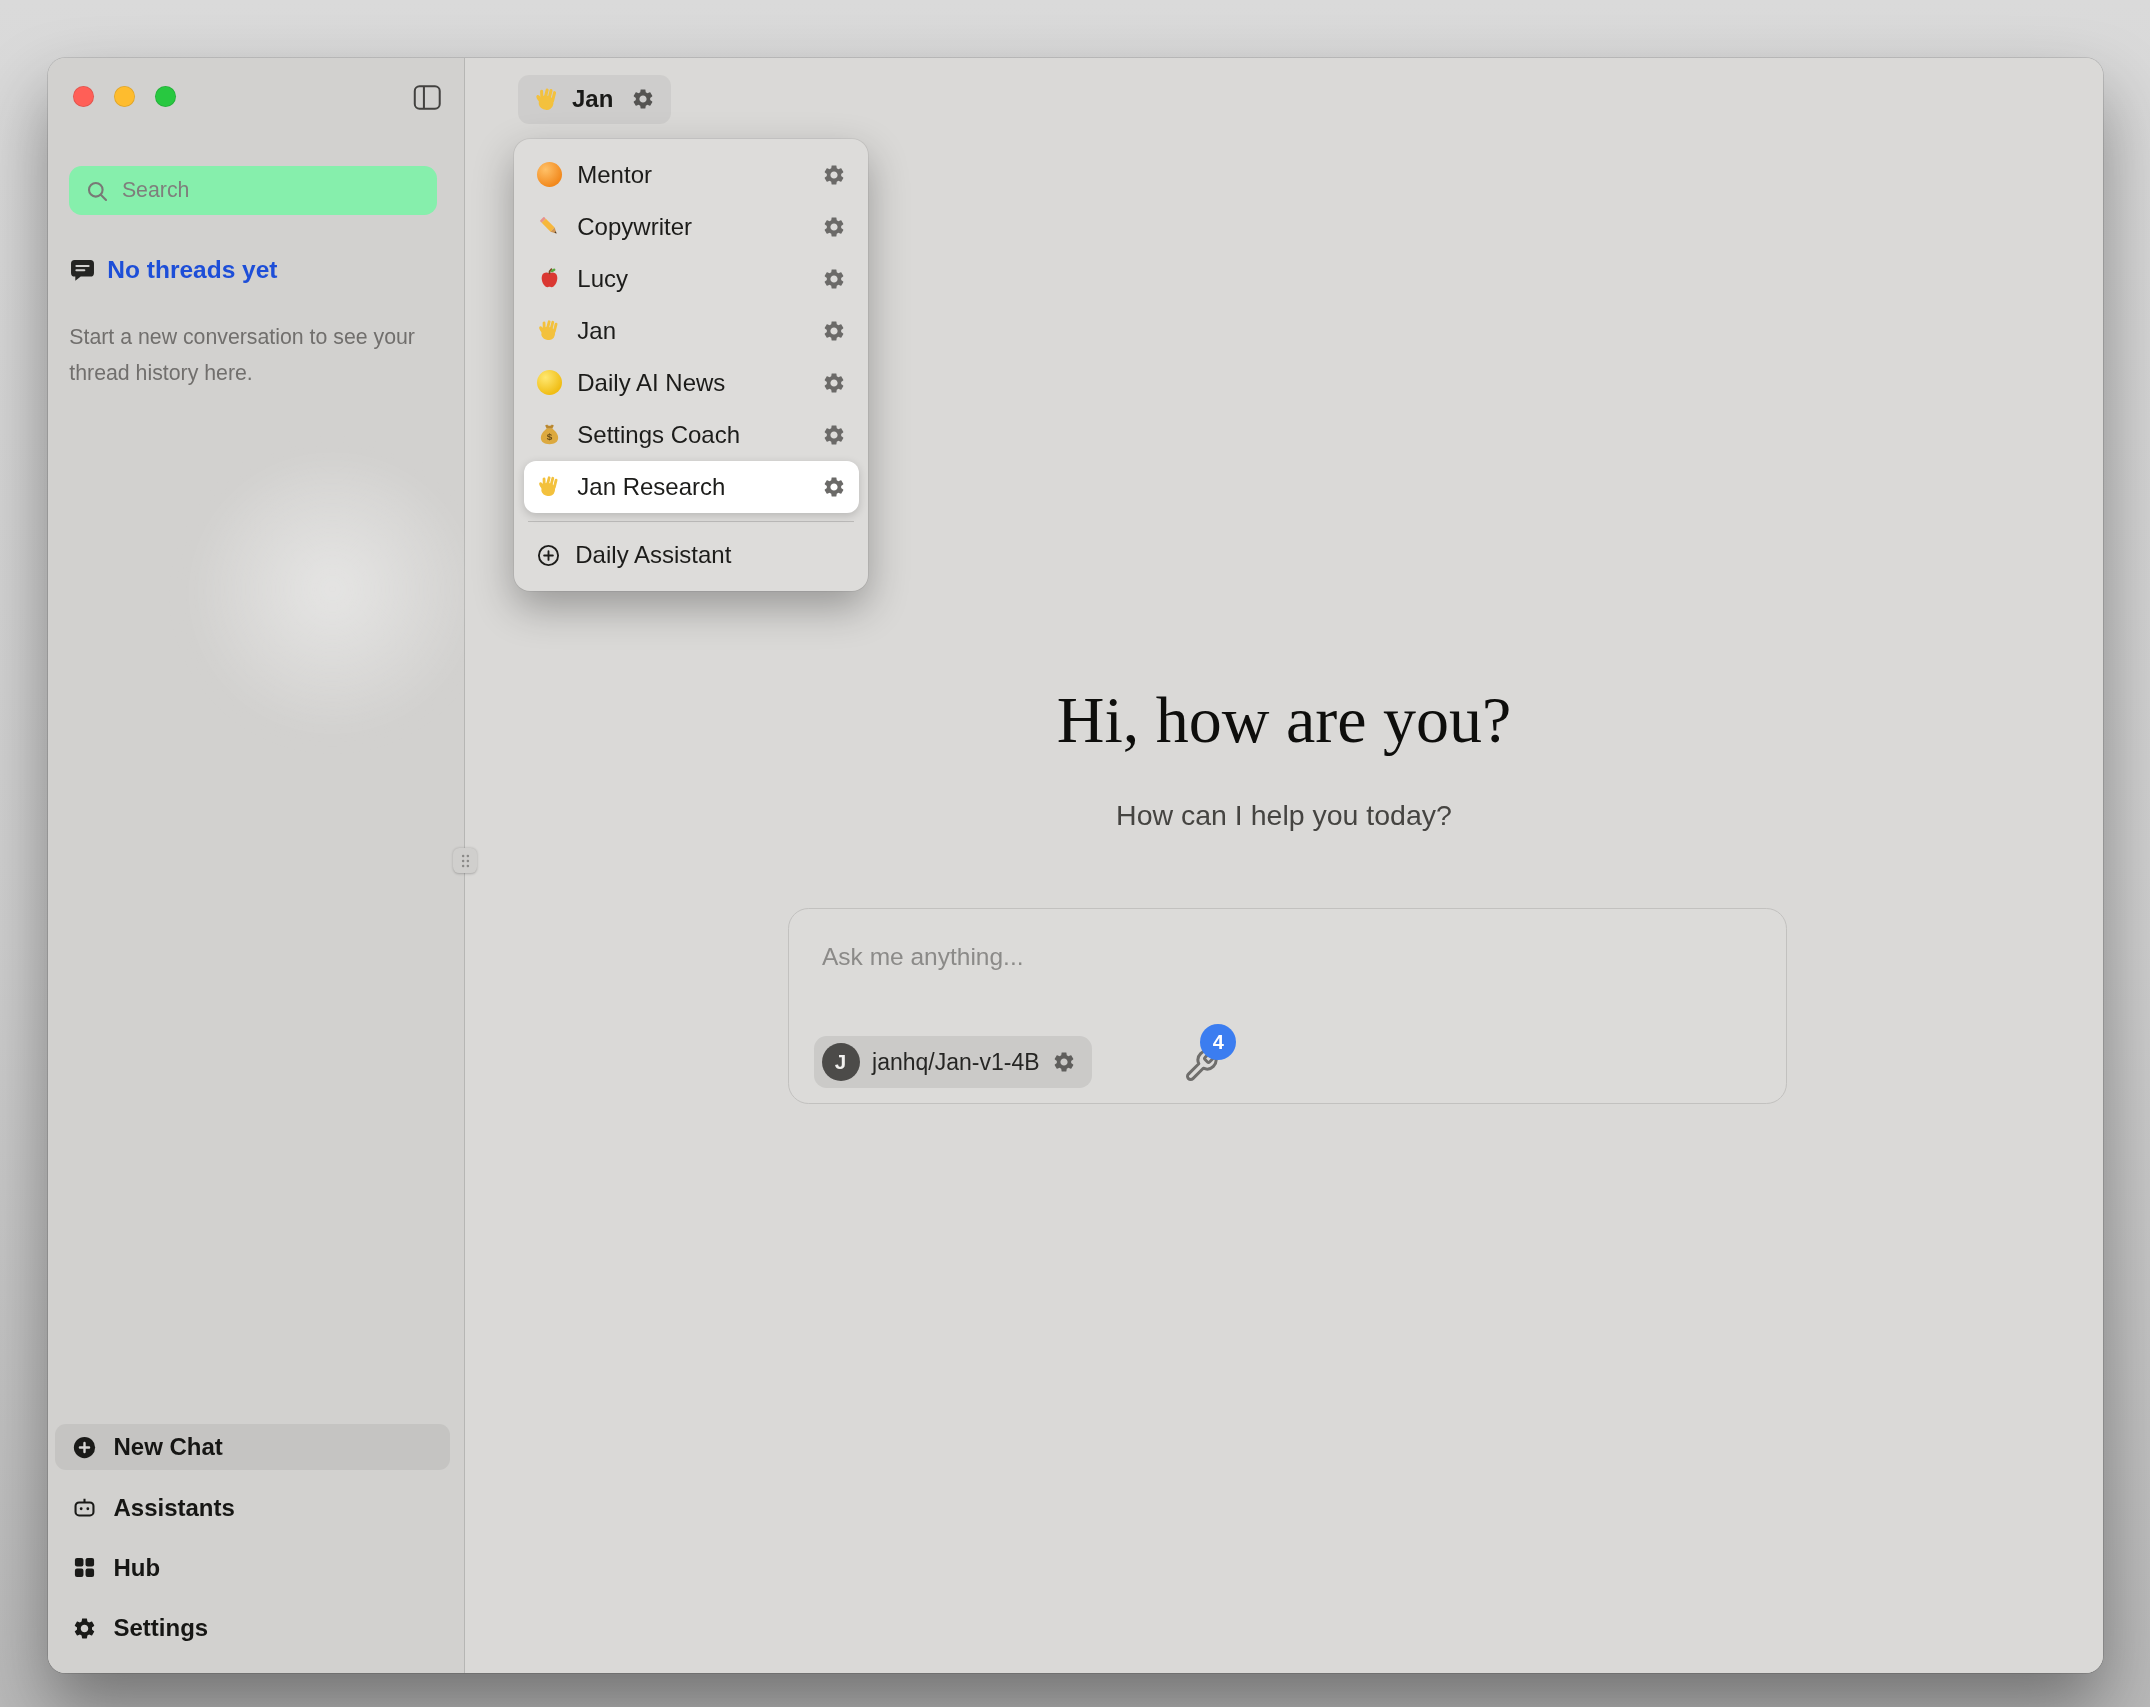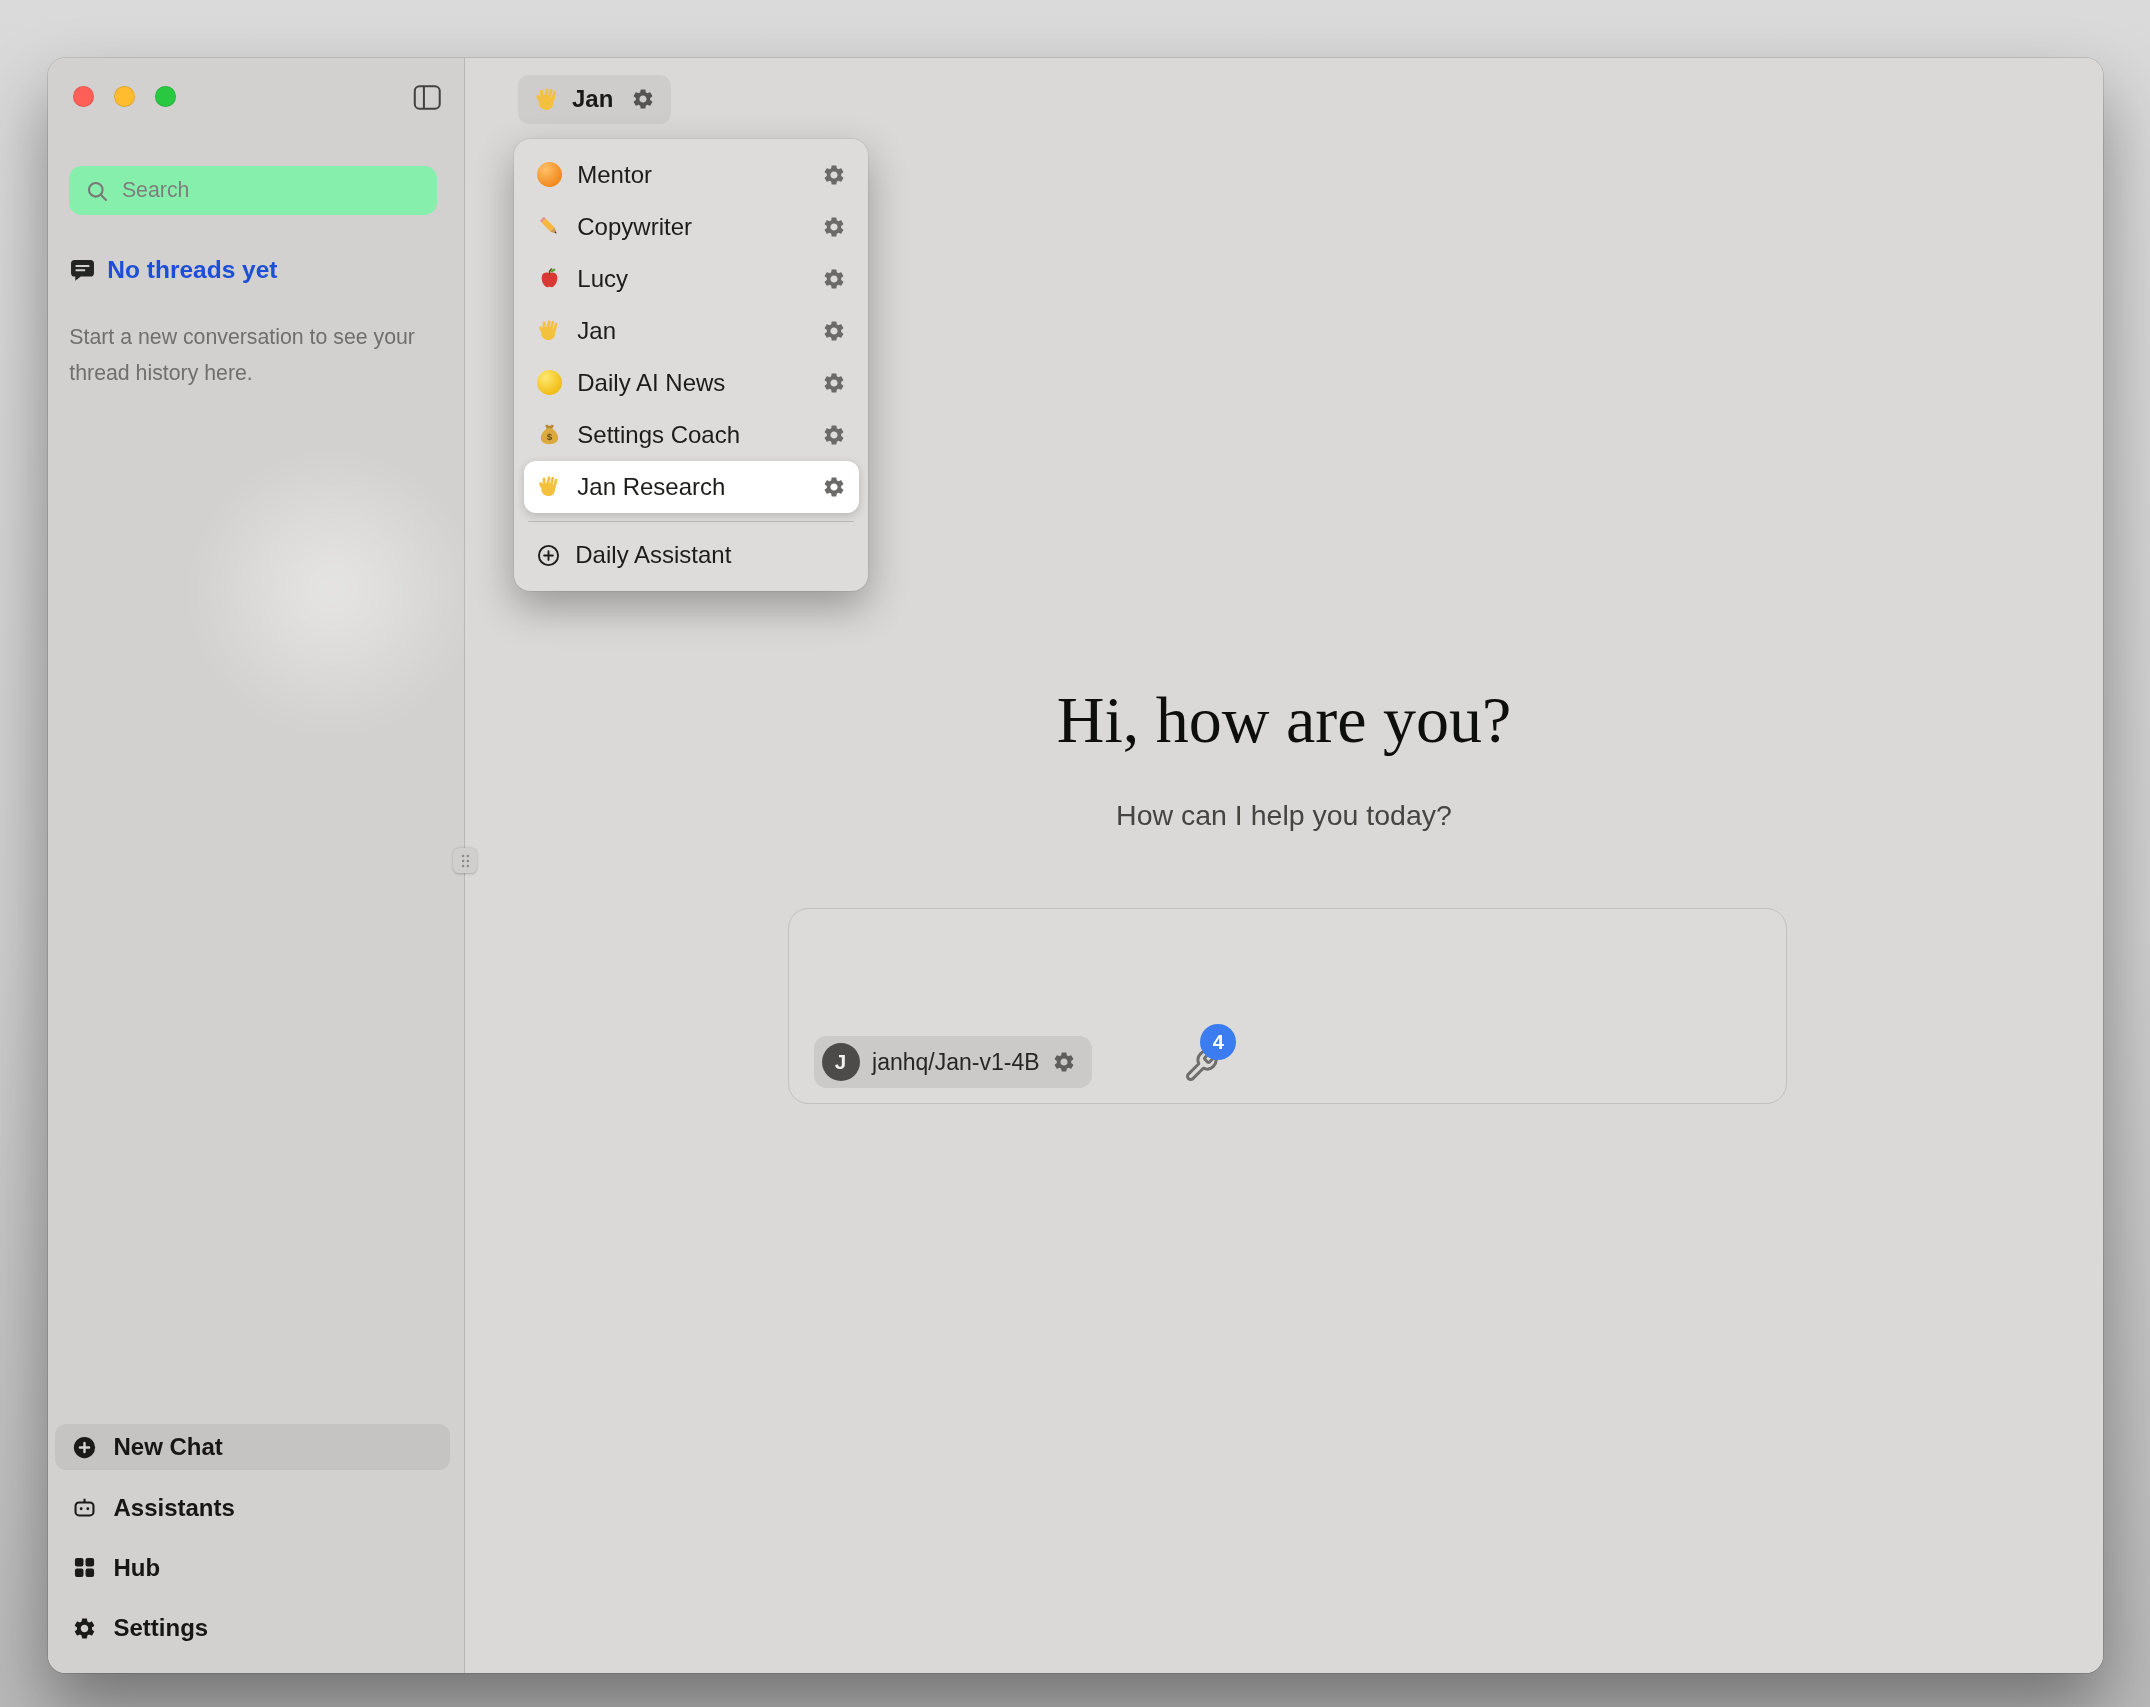--- a/index.html
+++ b/index.html
@@ -234,20 +234,21 @@
       <span class="header-name">Jan</span>
       <svg class="gear" viewBox="0 0 24 24">
           <use href="#gear"></use>
         </svg>
     </div>
 
     <div class="greeting">Hi, how are you?</div>
     <div class="subtitle">How can I help you today?</div>
 
     <div class="composer">
+      <input class="composer-input" placeholder="Ask me anything..." style="">
       <div class="model-chip">
         <span class="avatar">J</span>
         <span class="model-name">janhq/Jan-v1-4B</span>
         <svg class="gear" viewBox="0 0 24 24">
             <use href="#gear"></use>
           </svg>
       </div>
       <div class="tools">
         <svg class="wrench" viewBox="0 0 24 24" fill="none" stroke="currentColor" stroke-width="2" stroke-linejoin="round">
           <path d="M14.7 6.3a1 1 0 0 0 0 1.4l1.6 1.6a1 1 0 0 0 1.4 0l3.77-3.77a6 6 0 0 1-7.94 7.94l-6.91 6.91a2.12 2.12 0 0 1-3-3l6.91-6.91a6 6 0 0 1 7.94-7.94l-3.76 3.76z"></path>

